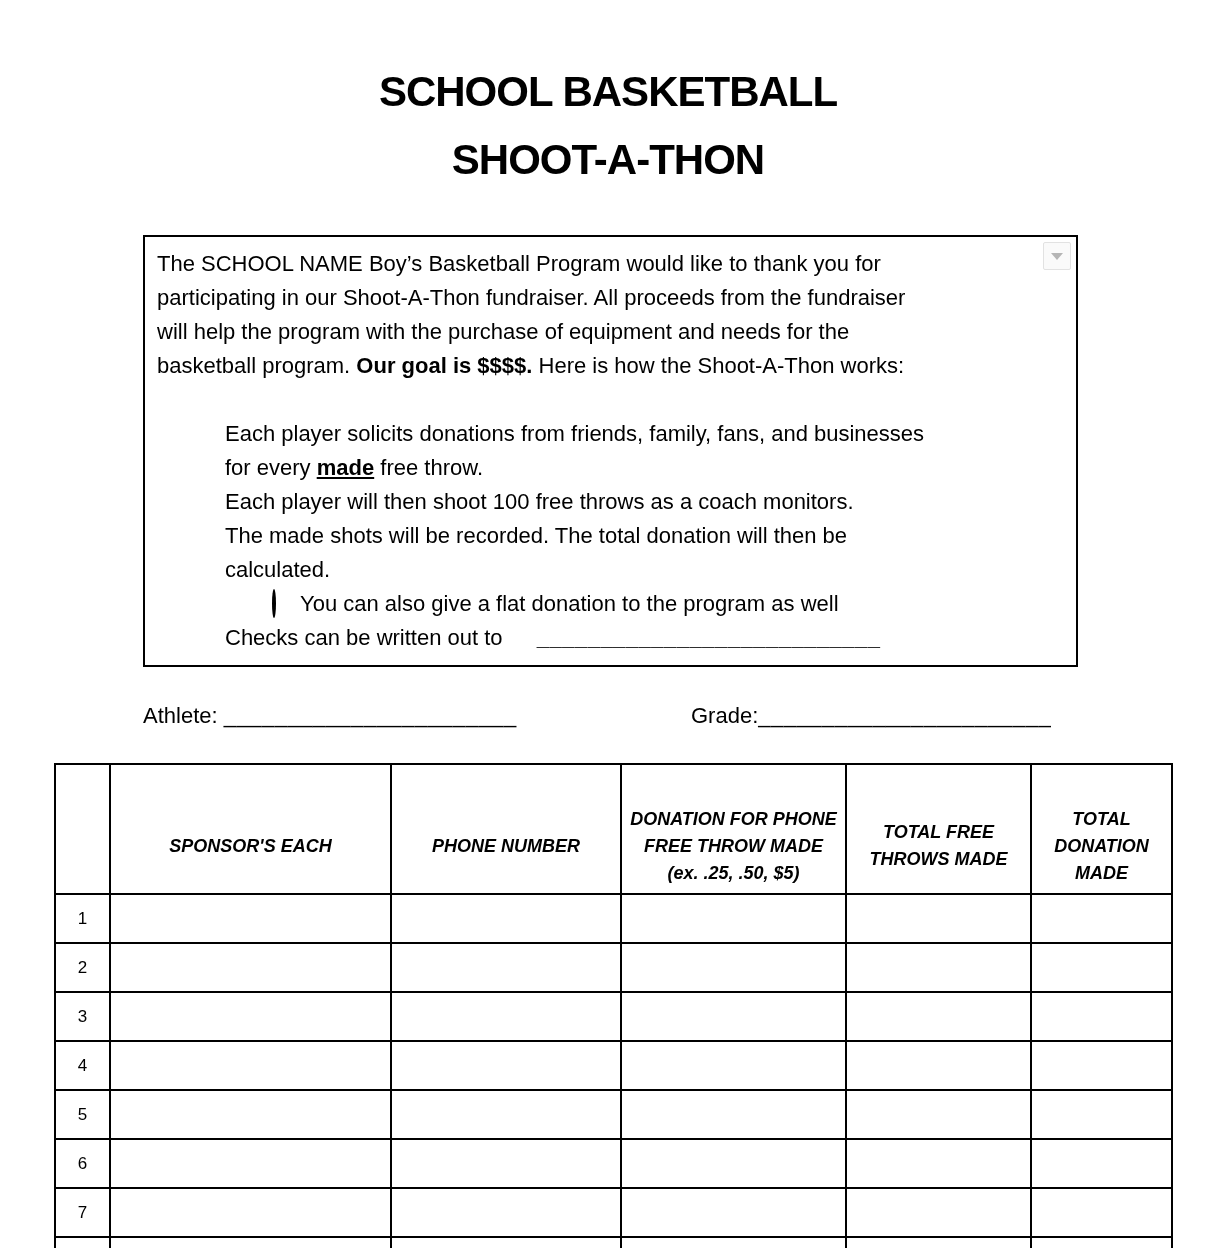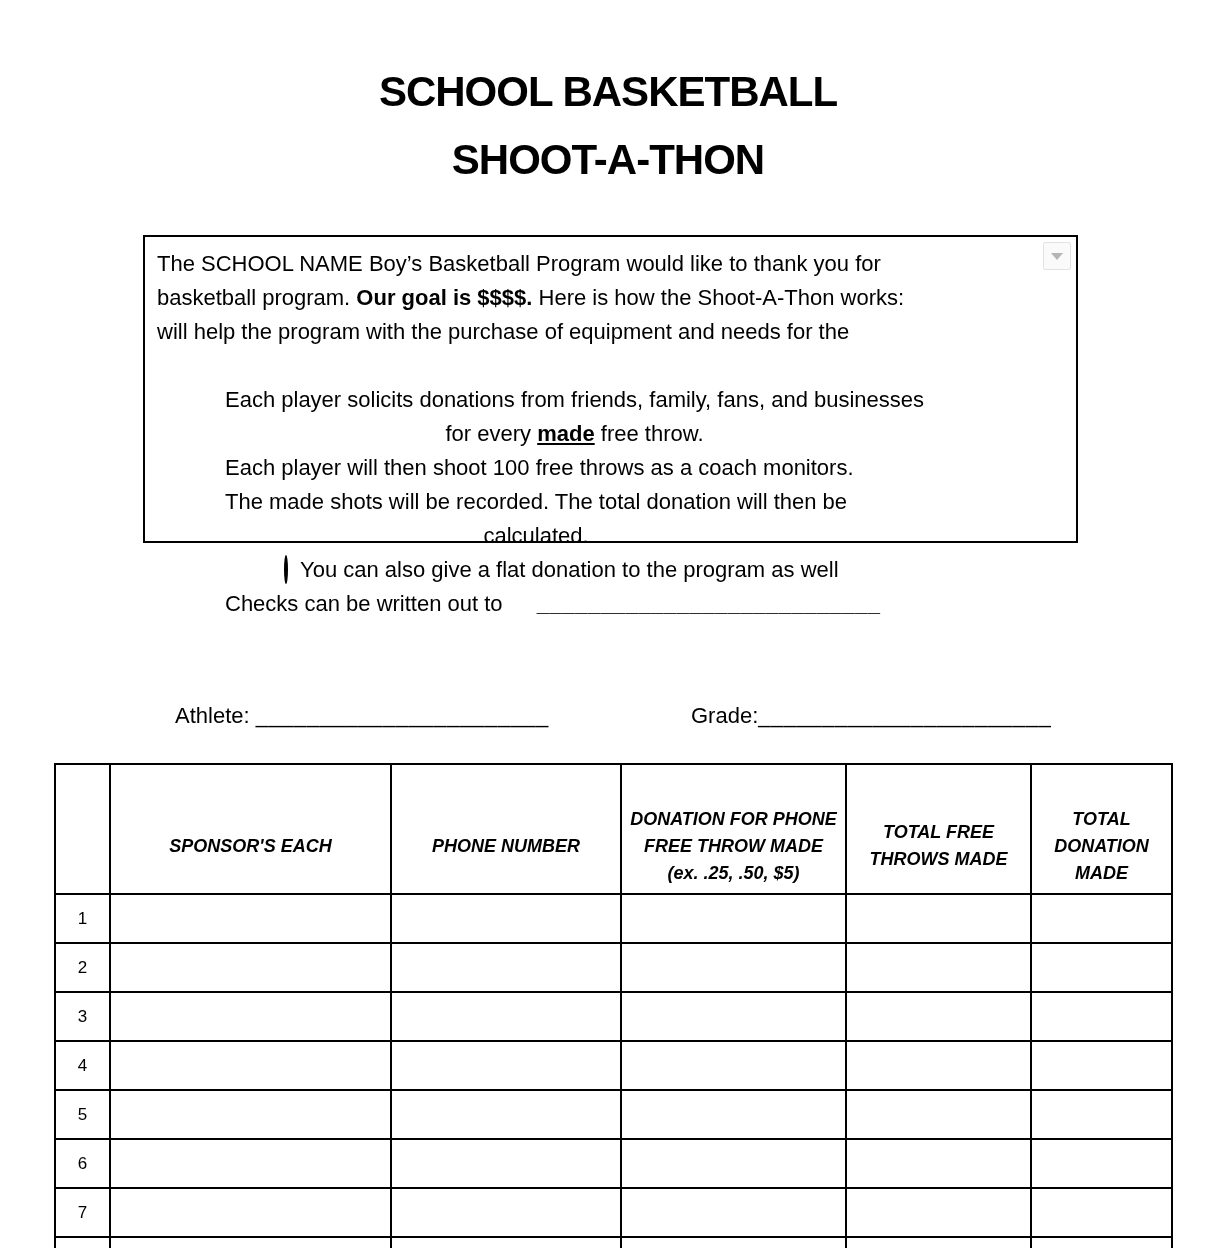--- a/index.html
+++ b/index.html
@@ -16,21 +16,21 @@
   .title-block {
     position: absolute; top: 58px; left: 0;
     width: 100%; text-align: center;
     font-weight: bold; font-size: 42px; line-height: 68px;
     letter-spacing: -1px;
   }
 
   
   .info-box {
     position: absolute; left: 143px; top: 235px;
-    width: 935px; height: 308px;
+    width: 935px; height: 432px;
     border: 2px solid #000;
     box-sizing: border-box;
     padding: 10px 29px 0 12px;
     font-size: 22px; line-height: 34px;
   }
   .pline { white-space: nowrap; }
   .bold { font-weight: bold; }
 
   .dropdown-btn {
     position: absolute; top: 5px; right: 5px;
@@ -41,41 +41,41 @@
     display: flex; align-items: center; justify-content: center;
     cursor: pointer;
   }
   .dropdown-btn .tri {
     width: 0; height: 0;
     border-left: 6px solid transparent;
     border-right: 6px solid transparent;
     border-top: 7px solid #b5b5b5;
   }
 
-  .bullets { margin-top: 34px; text-align: center; }
+  .bullets { margin-top: 34px; }
   .bullet-row { display: flex; align-items: flex-start; }
   .marker-cell { flex: none; width: 29px; margin-left: 39px; }
   .sub .marker-cell { width: 28px; margin-left: 115px; }
   .dot {
     width: 9px; height: 9px; border-radius: 50%;
     background: #000; margin-top: 13px;
   }
   .ring {
     width: 11px; height: 11px; border-radius: 50%;
     border: 2px solid #000; background: transparent;
     box-sizing: border-box; margin-top: 12px;
   }
   .btext { white-space: nowrap; }
   .emph { font-weight: bold; text-decoration: underline; }
   .blank { letter-spacing: 0.5px; }
   .blank.bold { font-weight: bold; margin-left: 28px; }
 
   
   .field-line { position: absolute; top: 701px; font-size: 22px; line-height: 30px; white-space: nowrap; }
-  .field-athlete { left: 143px; margin-left: 32px; }
+  .field-athlete { left: 143px; }
   .field-grade { left: 691px; }
 
   
   .sheet-table {
     position: absolute; left: 54px; top: 763px;
     border-collapse: collapse; table-layout: fixed;
   }
   .sheet-table th, .sheet-table td {
     border: 2px solid #000;
     padding: 0;
@@ -105,22 +105,23 @@
 </div>
 
 <div class="info-box">
 
   <div class="dropdown-btn">
     <span class="tri"></span>
   </div>
 
   <div class="paragraph">
     <div class="pline">The SCHOOL NAME Boy’s Basketball Program would like to thank you for</div>
+    <div class="pline">participating in our Shoot-A-Thon fundraiser. All proceeds from the fundraiser</div>
+    <div class="pline">will help the program with the purchase of equipment and needs for the</div>
     <div class="pline"><span>basketball program. </span><span class="bold">Our goal is $$$$.</span><span> Here is how the Shoot-A-Thon works:</span></div>
-    <div class="pline">will help the program with the purchase of equipment and needs for the</div>
   </div>
 
   <div class="bullets">
 
     <div class="bullet-row">
       <div class="marker-cell"><span class="dot"></span></div>
       <div class="btext">
         <span class="hline">Each player solicits donations from friends, family, fans, and businesses</span>
         <span class="hline"><span>for every </span><span class="emph">made</span><span> free throw.</span></span>
       </div>

